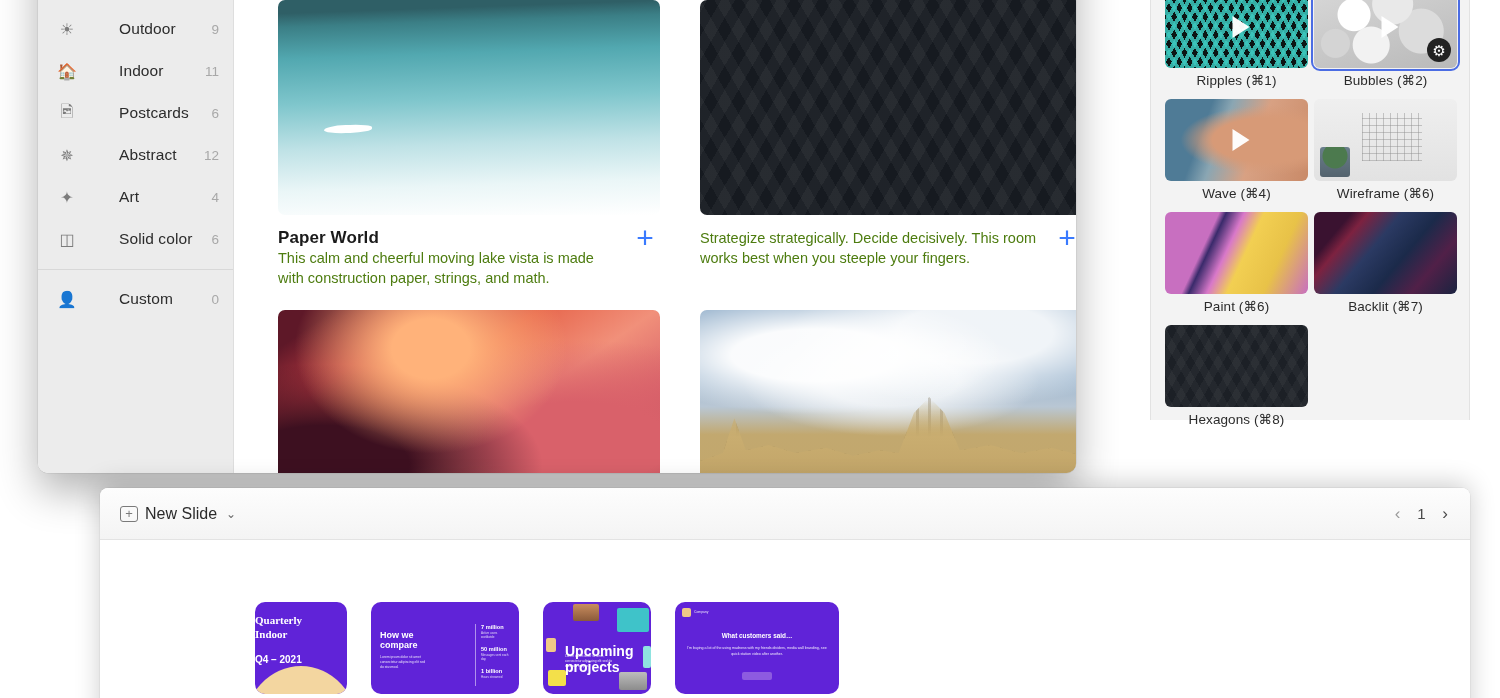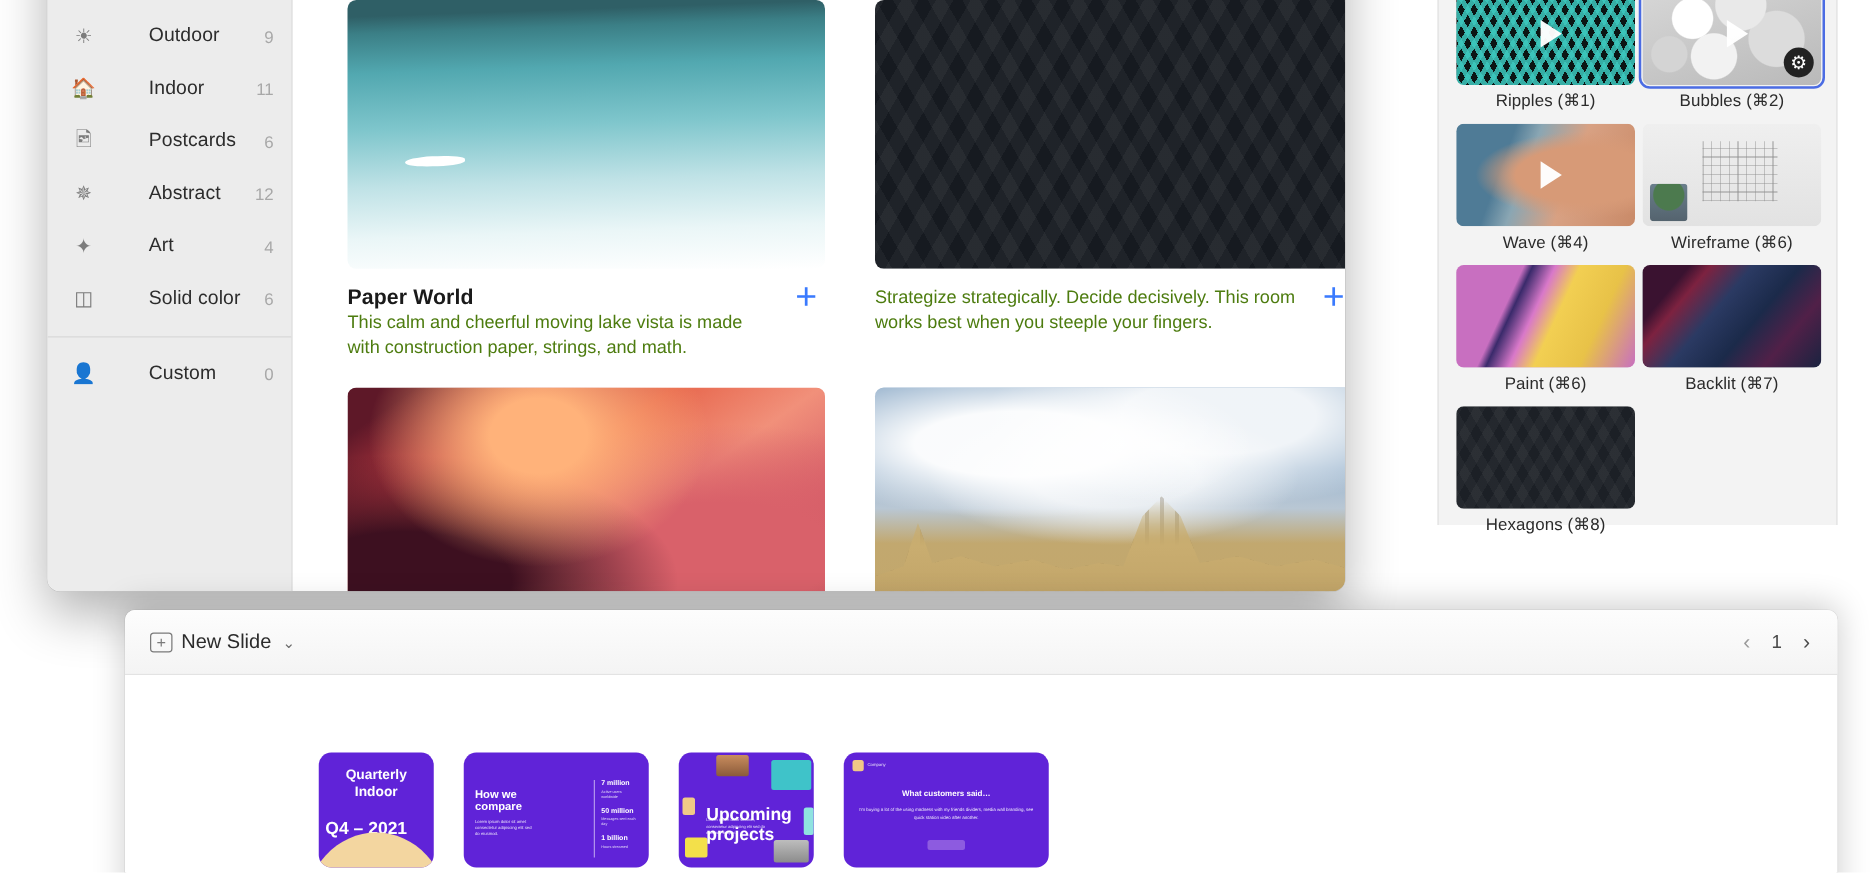--- a/index.html
+++ b/index.html
@@ -246,22 +246,22 @@
     color: #fff; flex-shrink: 0;
   }
   .s-badge {
     position: absolute; left: 8px; top: 7px;
     background: #f0c987; color: #4a2f00;
     font-size: 3.6px; padding: 2px 5px; border-radius: 2px;
     letter-spacing: .2px;
   }
   .s-rule { position: absolute; left: 9px; top: 22px; width: 1.5px; height: 26px; background: rgba(255,255,255,.55); }
   .s-h1 { position: absolute; left: 8px; bottom: 10px; font-size: 10.5px; font-weight: bold; line-height: 1.16; }
-  .s-center { position:absolute; left:0; right:0; top: 12px; text-align:center; font-size: 11px; font-weight: bold; line-height: 1.25; }
-  .s-sub { position:absolute; left:0; right:16px; top: 52px; text-align:center; font-size: 14px; font-weight: bold; }
+  .s-center { position:absolute; left:0; right:0; top: 12px; font-size: 11px; font-weight: bold; line-height: 1.25; font-family: Liberation Serif, serif; }
+  .s-sub { position:absolute; left:0; right:16px; top: 52px; font-size: 10px; font-weight: bold; }
   .s-dune {
     position:absolute; left:-12%; bottom:-34px; width:124%; height:62px;
     background:#f3d6a0; border-radius: 50% 50% 0 0 / 100% 100% 0 0;
   }
   .s-col-l { position:absolute; left:9px; top:28px; width:46px; }
   .s-col-l .t { font-size: 9px; font-weight: bold; line-height:1.12; }
   .s-col-l .p { font-size: 3.4px; line-height:1.5; opacity:.85; margin-top:5px; }
   .s-col-r { position:absolute; right:8px; top:22px; width:36px; border-left:1px solid rgba(255,255,255,.5); padding-left:5px; }
   .s-stat { margin-bottom: 7px; }
   .s-stat .n { font-size: 5.6px; font-weight: bold; }

